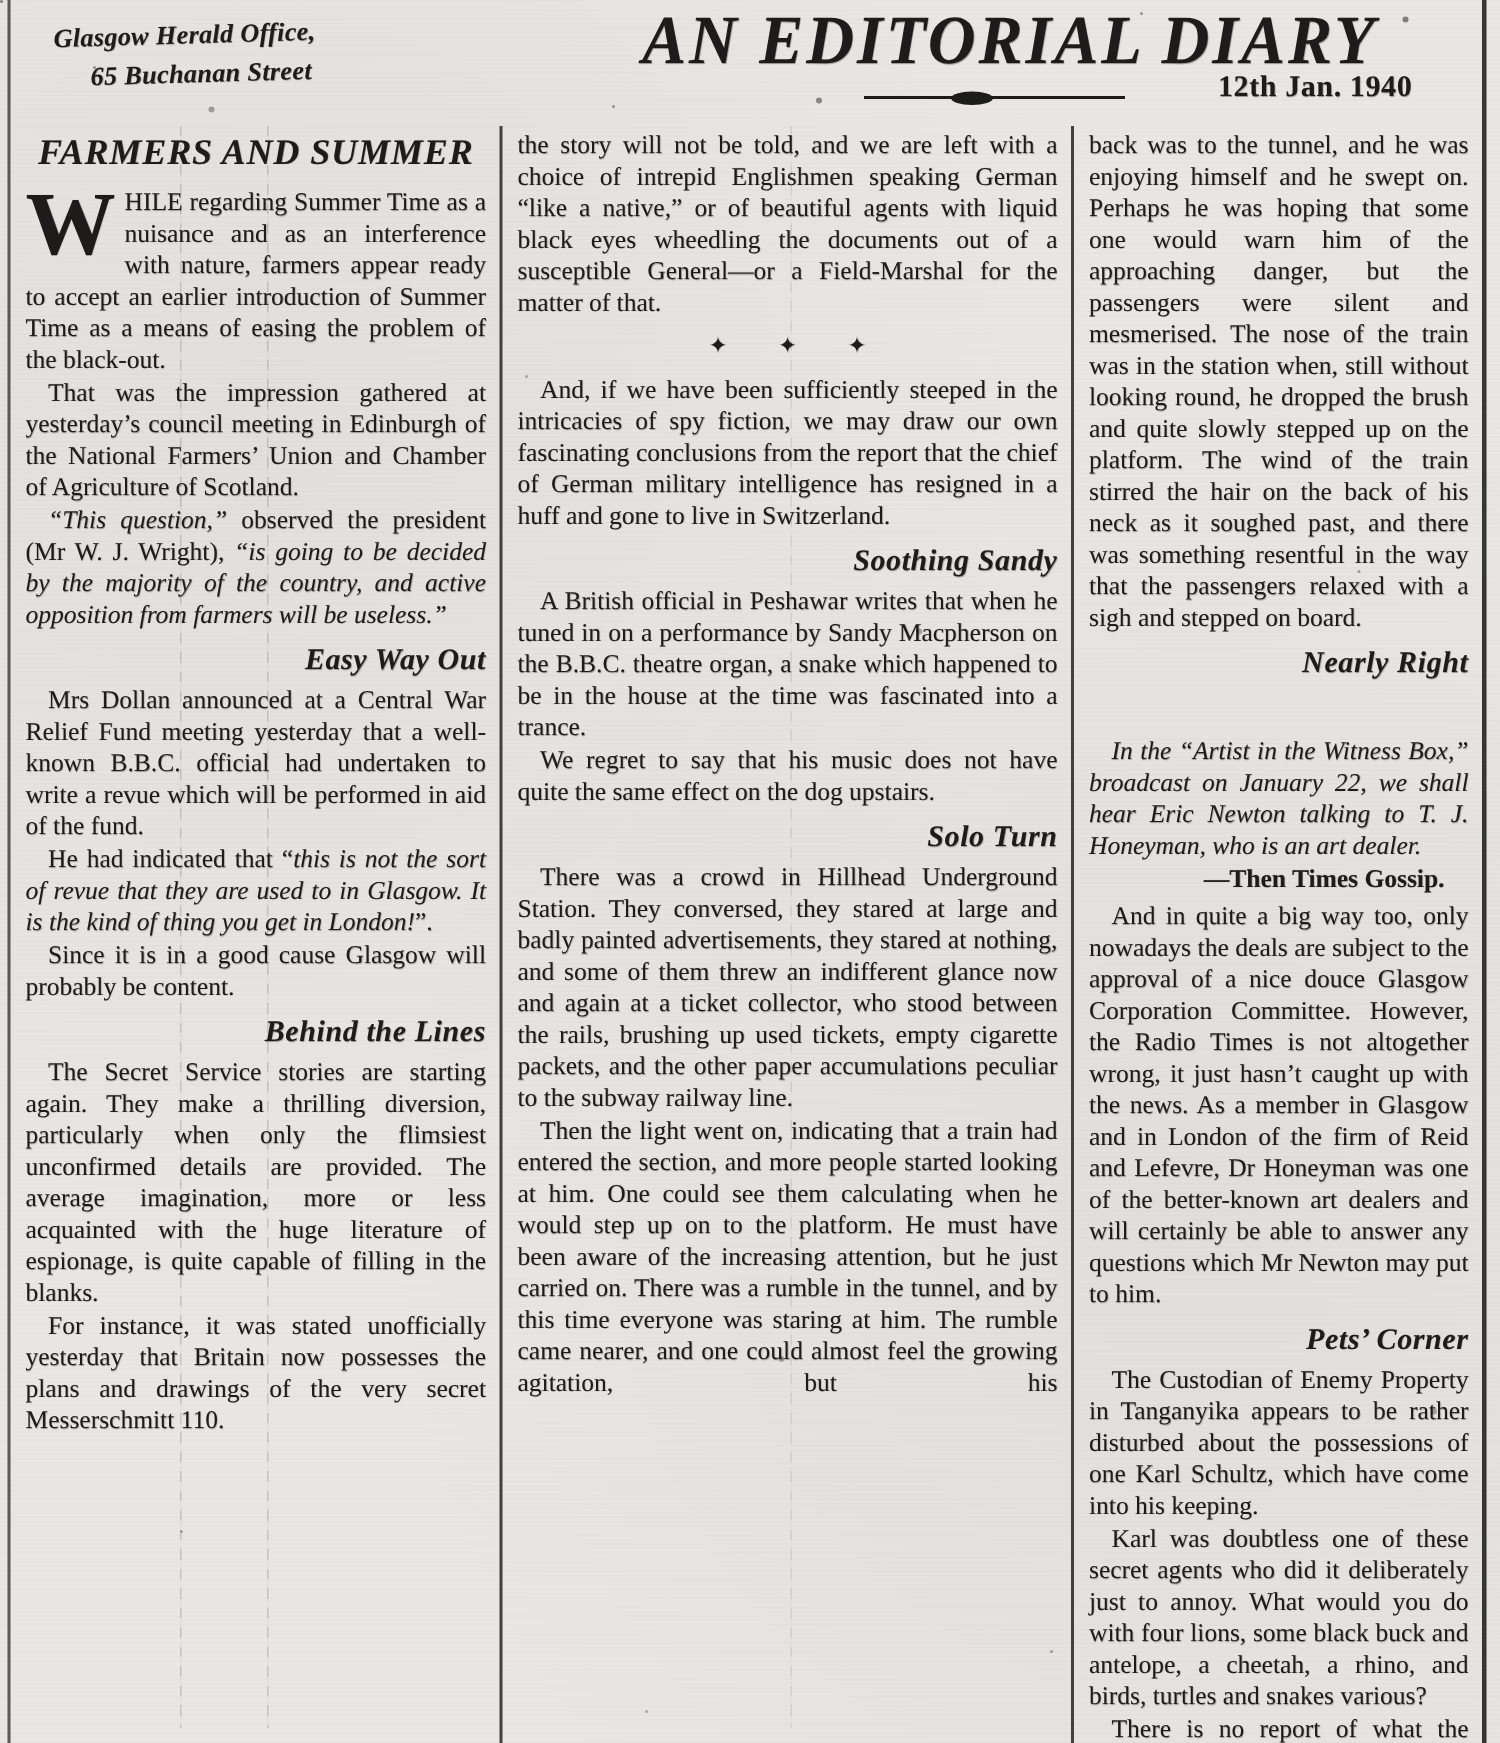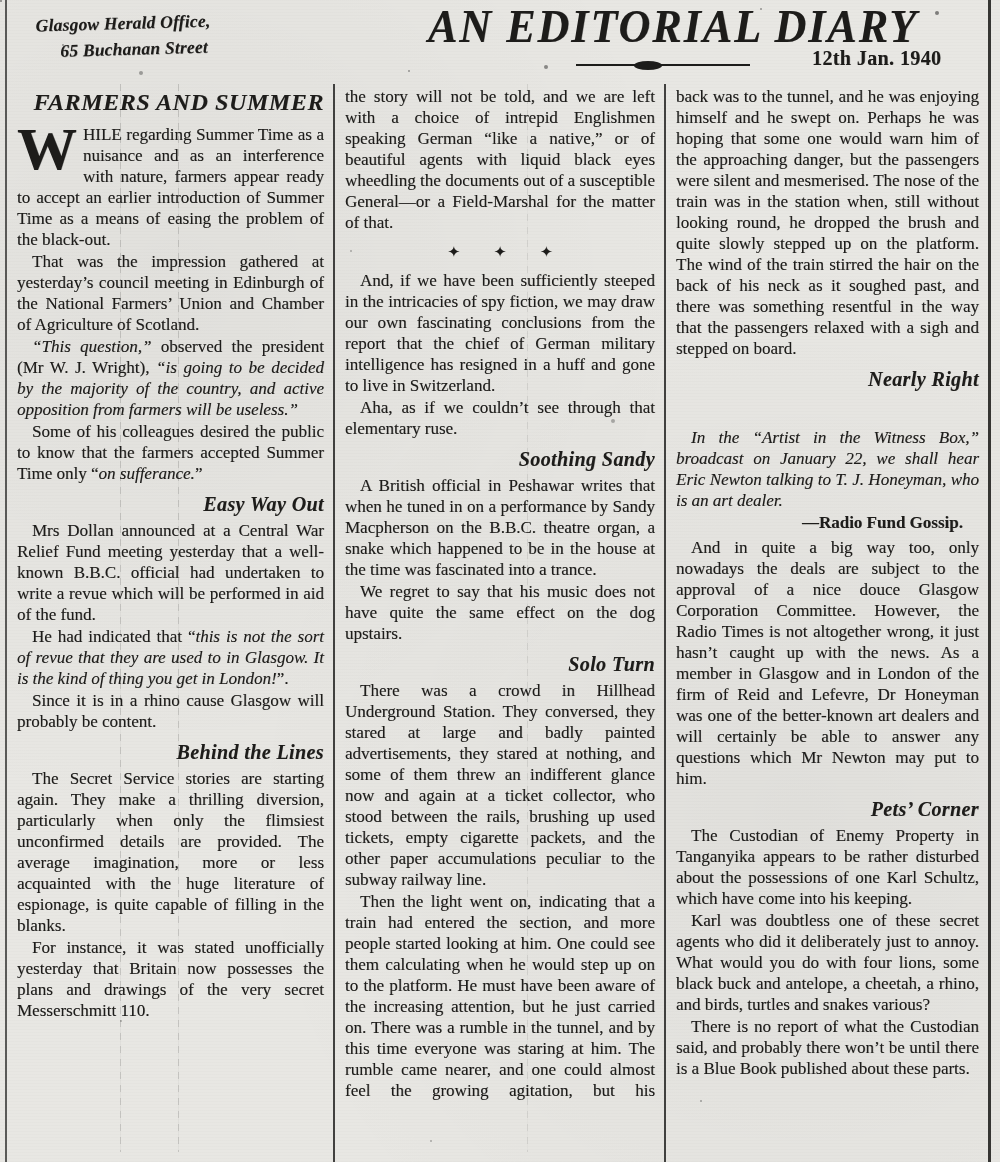--- a/index.html
+++ b/index.html
@@ -42,25 +42,25 @@
   .deco-rule { position:absolute; left:576px; top:64px; width:174px; height:2px; background:#1c1c1a; }
   .deco-rule .diamond { position:absolute; left:58px; top:-3.5px; width:28px; height:9px;
                         background:#1c1c1a; border-radius:50%; }
   .date { position:absolute; left:812px; top:47px; font-weight:bold; font-size:20px; letter-spacing:.4px;text-align:center; }
 
   
   .columns { position:absolute; top:84px; left:7px; right:12px; bottom:0; display:flex;
              text-shadow:.4px .4px .6px rgba(28,28,26,.38); }
   .col { font-size:17px; line-height:21px; text-align:justify; padding:2px 9px 0 10px; overflow:hidden; }
   .col-1 { width:326px; }
-  .col-2 { width:331px; border-left:2px solid rgba(24,24,22,.8); }
+  .col-2 { width:381px; border-left:2px solid rgba(24,24,22,.8); }
   .col-3 { flex:1;      border-left:2px solid rgba(24,24,22,.8); }
 
   .head-main { font-size:24px; line-height:29px; font-style:italic; font-weight:bold;
-               letter-spacing:.6px; margin:2px 0 7px; text-align:right; }
+               letter-spacing:.6px; margin:2px 0 7px; text-align:center; }
   .head-main div:nth-child(2) { margin-left:27%; }
   .subhead { font-size:20px; font-style:italic; font-weight:bold; letter-spacing:.4px;
              text-align:right; margin:10px 0 5px; }
   .para { margin:0 0 1px; text-indent:15px; }
   .noindent { text-indent:0; }
   .runon { text-align-last:justify; }
   .italic { font-style:italic;margin-top:37px; }
   .dropcap { float:left; font-size:60px; line-height:44px; font-weight:bold;
              margin:3px 6px 0 0; letter-spacing:0; }
   .separator { text-align:center; font-size:15px; letter-spacing:15px; text-indent:15px; margin:9px 0 7px; }
@@ -89,46 +89,44 @@
   </header>
 
   <main class="columns">
     <section class="col col-1">
         <h2 class="head-main">
           <div>FARMERS AND SUMMER</div>
         </h2>
         <p class="para noindent"><span class="dropcap">W</span>HILE regarding Summer Time as a nuisance and as an interference with nature, farmers appear ready to accept an earlier introduction of Summer Time as a means of easing the problem of the black-out.</p>
         <p class="para">That was the impression gathered at yesterday’s council meeting in Edinburgh of the National Farmers’ Union and Chamber of Agriculture of Scotland.</p>
         <p class="para"><span class="italic">“This question,” </span><span>observed the president (Mr W. J. Wright), </span><span class="italic">“is going to be decided by the majority of the country, and active opposition from farmers will be useless.”</span></p>
-        <p class="para"><span>Some of his colleagues desired the public to know that the farmers accepted Summer Time only “</span><span class="italic">on sufferance.</span><span>”</span></p>
         <h2 class="subhead">Easy Way Out</h2>
         <p class="para">Mrs Dollan announced at a Central War Relief Fund meeting yesterday that a well-known B.B.C. official had undertaken to write a revue which will be performed in aid of the fund.</p>
         <p class="para"><span>He had indicated that “</span><span class="italic">this is not the sort of revue that they are used to in Glasgow. It is the kind of thing you get in London!</span><span>”.</span></p>
-        <p class="para">Since it is in a rhino cause Glasgow will probably be content.</p>
+        <p class="para">Since it is in a good cause Glasgow will probably be content.</p>
         <h2 class="subhead">Behind the Lines</h2>
         <p class="para">The Secret Service stories are starting again. They make a thrilling diversion, particularly when only the flimsiest unconfirmed details are provided. The average imagination, more or less acquainted with the huge literature of espionage, is quite capable of filling in the blanks.</p>
         <p class="para">For instance, it was stated unofficially yesterday that Britain now possesses the plans and drawings of the very secret Messerschmitt 110.</p>
       </section>
     <section class="col col-2">
         <p class="para noindent">the story will not be told, and we are left with a choice of intrepid Englishmen speaking German “like a native,” or of beautiful agents with liquid black eyes wheedling the documents out of a susceptible General—or a Field-Marshal for the matter of that.</p>
         <div class="separator">✦ ✦ ✦</div>
         <p class="para">And, if we have been sufficiently steeped in the intricacies of spy fiction, we may draw our own fascinating conclusions from the report that the chief of German military intelligence has resigned in a huff and gone to live in Switzerland.</p>
-        <p class="para">Aha, as if we couldn’t see through that elementary ruse.</p>
         <h2 class="subhead">Soothing Sandy</h2>
         <p class="para">A British official in Peshawar writes that when he tuned in on a performance by Sandy Macpherson on the B.B.C. theatre organ, a snake which happened to be in the house at the time was fascinated into a trance.</p>
         <p class="para">We regret to say that his music does not have quite the same effect on the dog upstairs.</p>
         <h2 class="subhead">Solo Turn</h2>
         <p class="para">There was a crowd in Hillhead Underground Station.  They conversed, they stared at large and badly painted advertisements, they stared at nothing, and some of them threw an indifferent glance now and again at a ticket collector, who stood between the rails, brushing up used tickets, empty cigarette packets, and the other paper accumulations peculiar to the subway railway line.</p>
         <p class="para runon">Then the light went on, indicating that a train had entered the section, and more people started looking at him.  One could see them calculating when he would step up on to the platform.  He must have been aware of the increasing attention, but he just carried on.  There was a rumble in the tunnel, and by this time everyone was staring at him.  The rumble came nearer, and one could almost feel the growing agitation, but his</p>
       </section>
     <section class="col col-3">
         <p class="para noindent">back was to the tunnel, and he was enjoying himself and he swept on. Perhaps he was hoping that some one would warn him of the approaching danger, but the passengers were silent and mesmerised.  The nose of the train was in the station when, still without looking round, he dropped the brush and quite slowly stepped up on the platform.  The wind of the train stirred the hair on the back of his neck as it soughed past, and there was something resentful in the way that the passengers relaxed with a sigh and stepped on board.</p>
         <h2 class="subhead">Nearly Right</h2>
         <p class="para italic">In the “Artist in the Witness Box,” broadcast on January 22, we shall hear Eric Newton talking to T. J. Honeyman, who is an art dealer.</p>
-        <p class="attribution">—Radio Fund Gossip.</p>
+        <p class="attribution">—Then Times Gossip.</p>
         <p class="para">And in quite a big way too, only nowadays the deals are subject to the approval of a nice douce Glasgow Corporation Committee.  However, the Radio Times is not altogether wrong, it just hasn’t caught up with the news.  As a member in Glasgow and in London of the firm of Reid and Lefevre, Dr Honeyman was one of the better-known art dealers and will certainly be able to answer any questions which Mr Newton may put to him.</p>
         <h2 class="subhead">Pets’ Corner</h2>
         <p class="para">The Custodian of Enemy Property in Tanganyika appears to be rather disturbed about the possessions of one Karl Schultz, which have come into his keeping.</p>
         <p class="para">Karl was doubtless one of these secret agents who did it deliberately just to annoy.  What would you do with four lions, some black buck and antelope, a cheetah, a rhino, and birds, turtles and snakes various?</p>
         <p class="para">There is no report of what the Custodian said, and probably there won’t be until there is a Blue Book published about these parts.</p>
       </section>
   </main>
 </div>
 
 </body></html>

